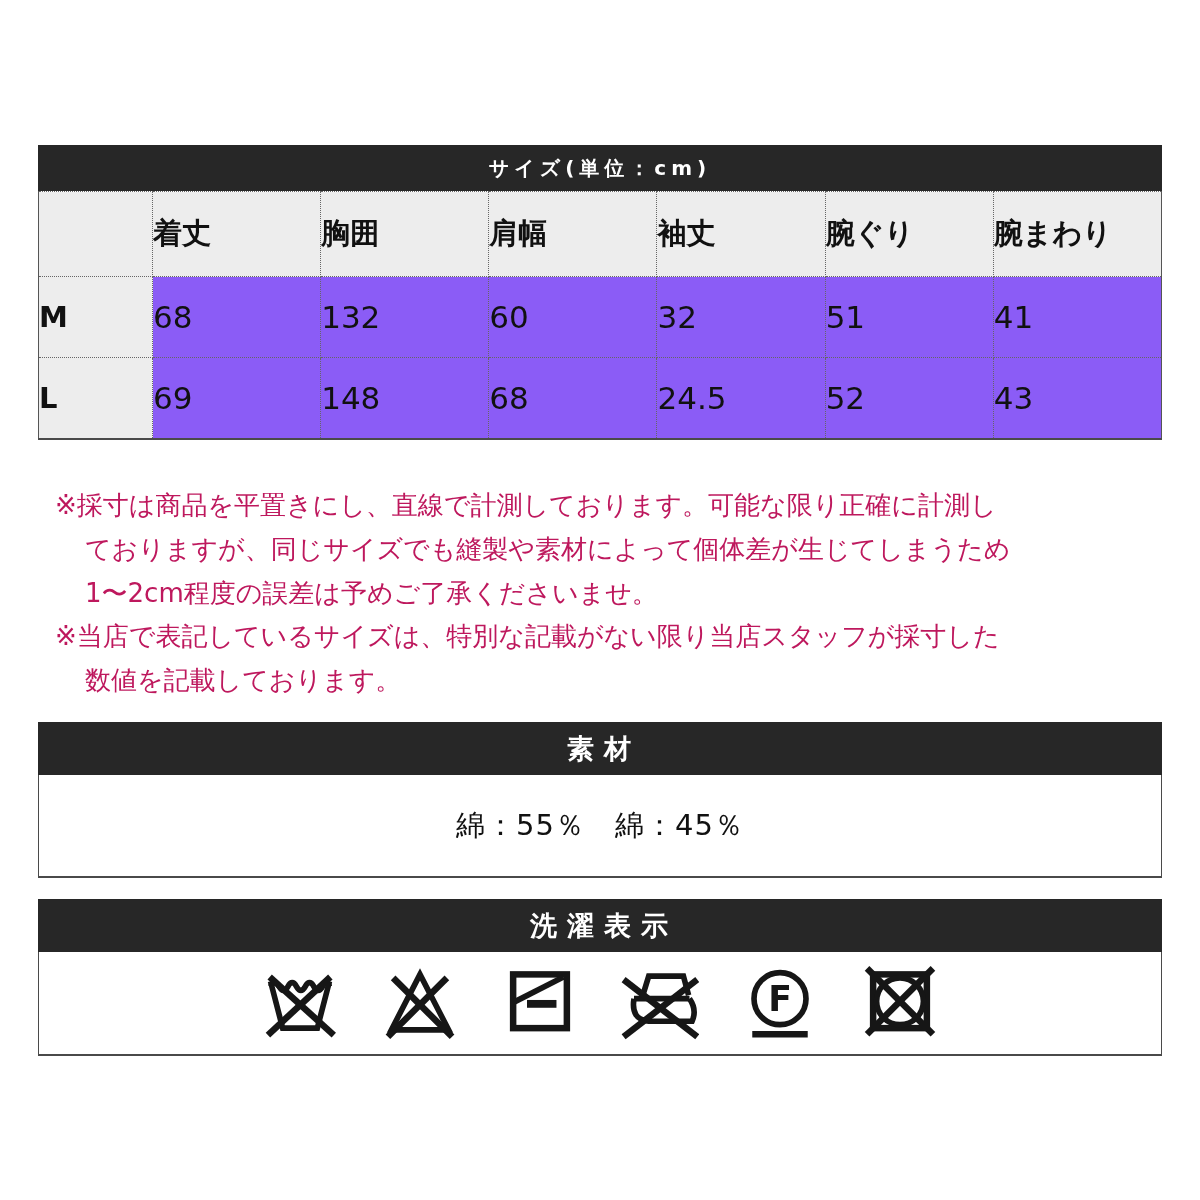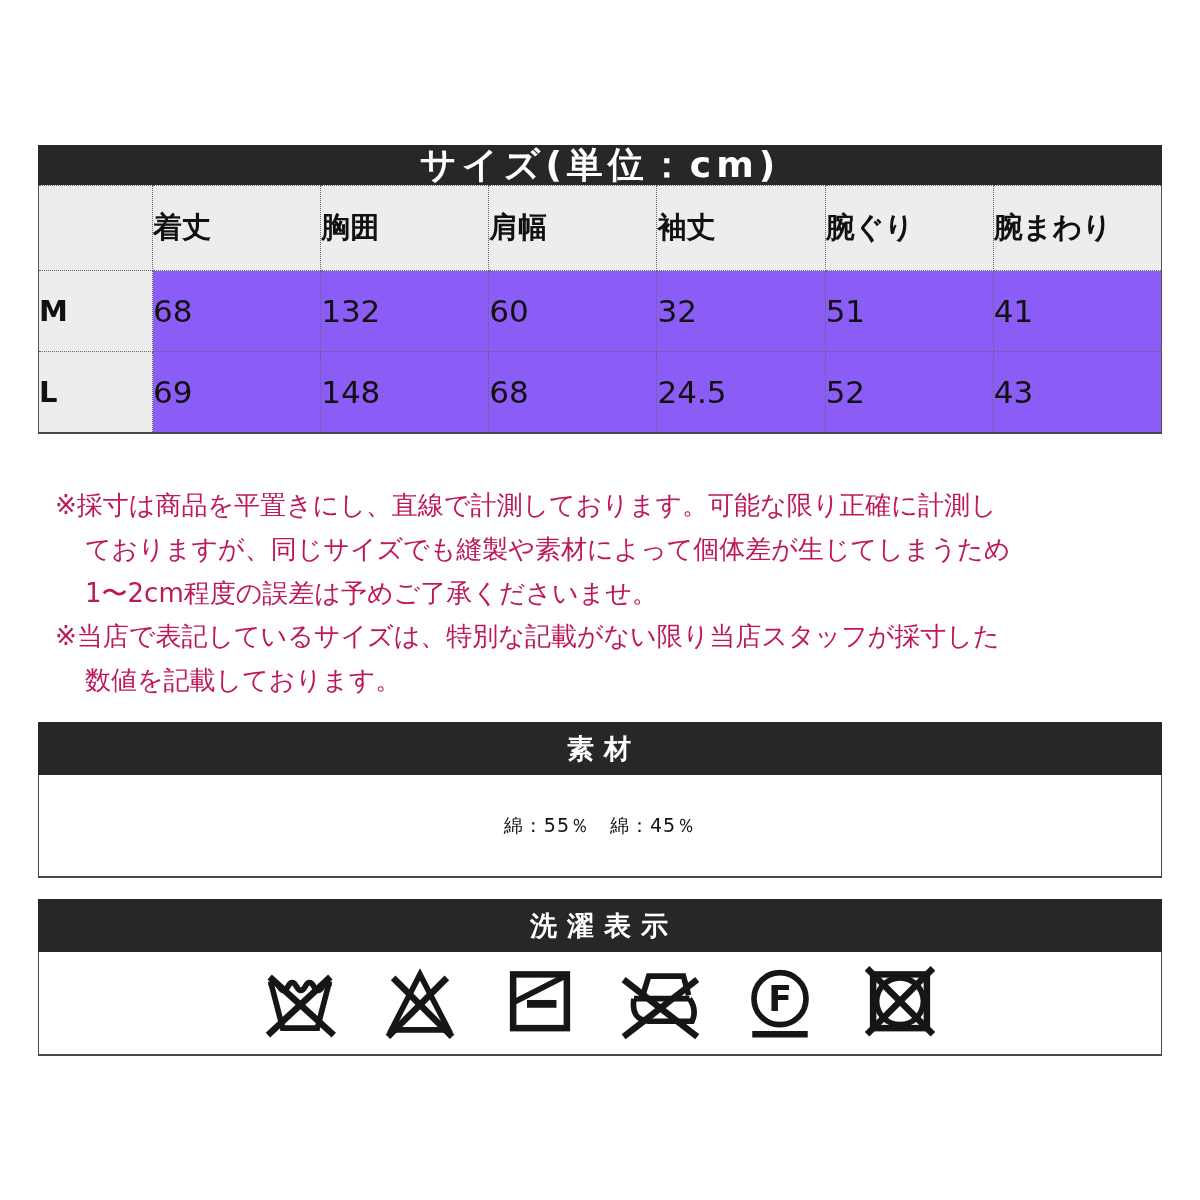--- a/index.html
+++ b/index.html
@@ -2,23 +2,23 @@
 <html><head>
 <meta charset="utf-8">
 <style>
   html,body{margin:0;padding:0;background:#ffffff;}
   .sheet{
     position:relative;width:1200px;height:1200px;background:#ffffff;overflow:hidden;
     font-family:"DejaVu Sans","Liberation Sans",sans-serif;color:#111111;
   }
   
   .bar{
-    height:40px;background:#272727;color:#ffffff;
+    height:46px;background:#272727;color:#ffffff;
     display:flex;align-items:center;justify-content:center;
-    font-weight:bold;font-size:36px;letter-spacing:5px;
+    font-weight:bold;font-size:20px;letter-spacing:5px;
   }
   .bar .bar-text{display:inline-block;}
   
   .size-block{position:absolute;left:38px;top:145px;width:1124px;}
   table.size-table{
     width:100%;border-collapse:collapse;table-layout:fixed;
     border-left:1px solid #555;border-right:1px solid #555;border-bottom:2px solid #4a4a4a;
   }
   table.size-table col.c0{width:114px;}
   table.size-table th,table.size-table td{
@@ -40,21 +40,21 @@
   .box{
     position:absolute;left:38px;width:1124px;box-sizing:border-box;
     border:1px solid #4a4a4a;border-bottom:2px solid #4a4a4a;background:#ffffff;
   }
   .box .bar{margin:-1px -1px 0 -1px;height:53px;letter-spacing:10px;font-size:27px;padding-left:8px;}
   .material-block{top:722px;height:156px;}
   .care-block{top:899px;height:157px;}
   .box-body{
     height:102px;display:flex;align-items:center;justify-content:center;
   }
-  .material-text{font-size:19px;letter-spacing:1px;}
+  .material-text{font-size:29px;letter-spacing:1px;}
   
   .icons-row{gap:42px;}
   .icons-row svg{width:78px;height:78px;display:block;}
   .icons-row .st{fill:none;stroke:#161616;stroke-width:6.5;}
   .icons-row .st7{fill:none;stroke:#161616;stroke-width:7.5;}
   .icons-row text{
     font-family:"DejaVu Sans","Liberation Sans",sans-serif;
     font-weight:bold;font-size:40px;fill:#161616;text-anchor:middle;
   }
 </style>

